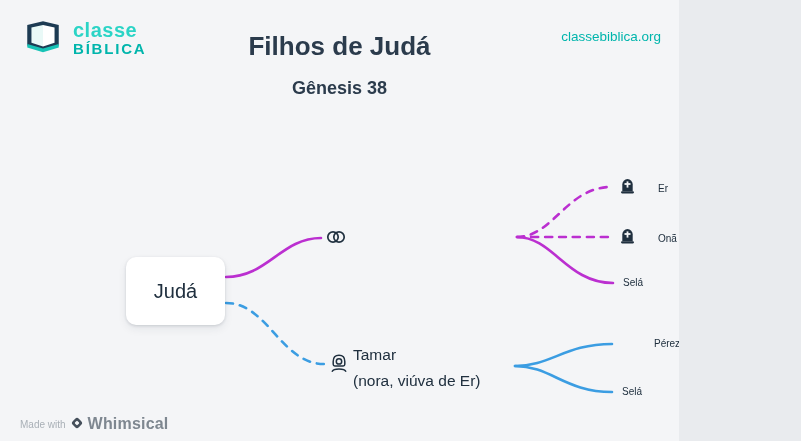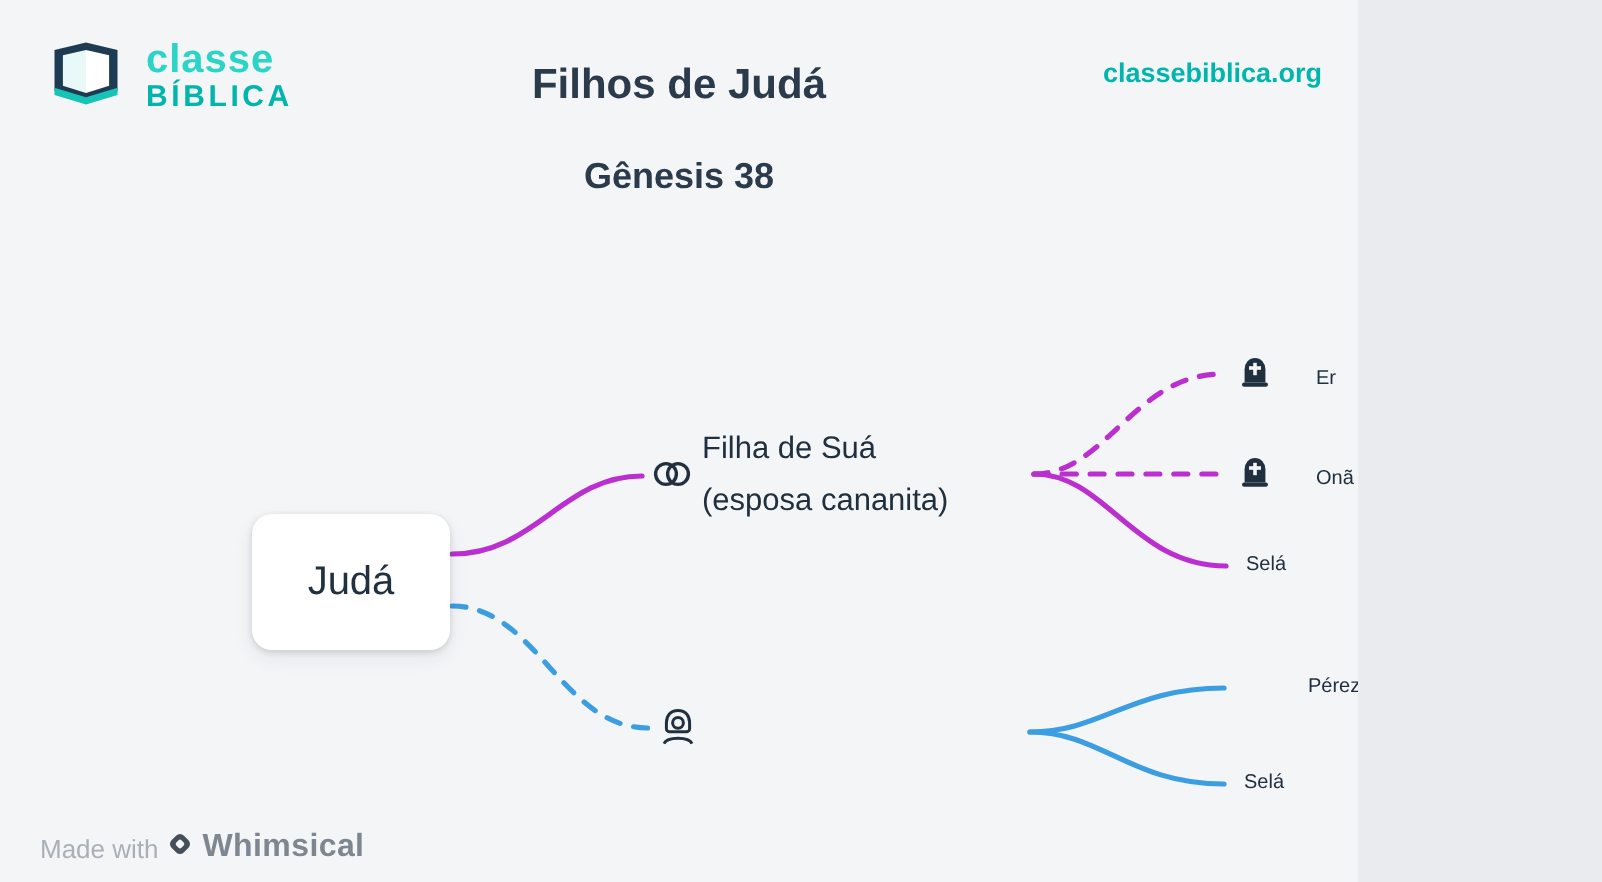--- a/index.html
+++ b/index.html
@@ -11,23 +11,23 @@
     font-family:"Liberation Sans", sans-serif;
     color:var(--text,#20303f);
   }
   .abs { position:absolute; }
 
   
   .logo { left:22px; top:15px; display:flex; align-items:center; gap:9px; }
   .logo-text { display:flex; flex-direction:column; line-height:1.1; }
   .logo-l1 { font-size:20px; font-weight:700; color:var(--teal_light,#2bd4c6); letter-spacing:0.5px; }
   .logo-l2 { font-size:15px; font-weight:700; color:var(--teal,#00b5ac); letter-spacing:1.8px; }
-  .page-title { left:0; right:0; top:31px; text-align:center; font-size:21px; font-weight:700; color:#2b3b4c; }
+  .page-title { left:0; right:0; top:31px; text-align:center; font-size:26px; font-weight:700; color:#2b3b4c; }
   .page-subtitle { left:0; right:0; top:78px; text-align:center; font-size:18px; font-weight:700; color:#2b3b4c; }
-  .website { right:18px; top:29px; font-size:13.5px; font-weight:700; color:var(--teal,#00b5ac); text-decoration:none; }
+  .website { right:18px; top:29px; font-size:13.5px; font-weight:400; color:var(--teal,#00b5ac); text-decoration:none; }
 
   
   .connectors { left:0; top:0; width:801px; height:441px; }
   .connectors path { fill:none; stroke-width:2.6; stroke-linecap:round; }
   .line-magenta { stroke:var(--magenta,#bb2fd0); }
   .line-blue { stroke:var(--blue,#3b9de2); }
   .dashed { stroke-dasharray:7 7; }
 
   
   .root-card {
@@ -46,21 +46,21 @@
 
   .child-row { display:flex; align-items:center; gap:24px; font-size:10px; line-height:18px; }
   .er-row   { left:621px; top:178px; }
   .ona-row  { left:621px; top:228px;align-items:center; }
   .sela-row { left:623px; top:274px;align-items:flex-end; }
   .perez-row{ left:622px; top:335px;margin-left:32px; }
   .zera-row { left:622px; top:383px; }
 
   
   .footer { left:20px; top:415px; display:flex; align-items:center; gap:5px; }
-  .made-with { font-size:13px; color:#a9b0b7; }
+  .made-with { font-size:10px; color:#a9b0b7; }
   .brand { font-size:16px; font-weight:700; color:#7e8790; letter-spacing:0.2px; }
 </style>
 </head>
 <body>
 
 <div class="canvas">
 
   <div class="abs logo">
     <span>
       <svg width="42" height="42" viewBox="0 0 40 40">
@@ -93,32 +93,32 @@
   <div class="abs root-card">
     <span>Judá</span>
   </div>
 
   <span class="abs rings-icon">
     <svg width="20" height="14" viewBox="0 0 20 14">
       <circle cx="7" cy="7" r="5.2" fill="none" stroke="#20303f" stroke-width="1.7"></circle>
       <circle cx="13" cy="7" r="5.2" fill="none" stroke="#20303f" stroke-width="1.7"></circle>
     </svg>
   </span>
-  <div class="abs label-block spouse-label">
-    <div>Filha de Suá</div>
-    <div>(esposa cananita)</div>
-  </div>
 
   <span class="abs widow-icon">
     <svg width="18" height="19" viewBox="0 0 18 19">
       <path d="M9 1.2 C12.8 1.2 14.8 3.9 14.8 7.4 L14.8 10.2 C14.8 11.3 13.9 11.9 13.2 11.9 L4.8 11.9 C4.1 11.9 3.2 11.3 3.2 10.2 L3.2 7.4 C3.2 3.9 5.2 1.2 9 1.2 Z" fill="none" stroke="#20303f" stroke-width="1.5"></path>
       <circle cx="9" cy="7.4" r="2.7" fill="none" stroke="#20303f" stroke-width="1.5"></circle>
       <path d="M2 17.8 C3.6 14.2 14.4 14.2 16 17.8" fill="none" stroke="#20303f" stroke-width="1.5"></path>
     </svg>
   </span>
+  <div class="abs label-block tamar-label">
+    <div>Tamar</div>
+    <div>(nora, viúva de Er)</div>
+  </div>
 
   <div class="abs child-row er-row">
     <span>
       <svg width="13" height="16" viewBox="0 0 13 16">
         <path d="M1.3 13.2 V6.6 A5.2 5.6 0 0 1 11.7 6.6 V13.2 Z" fill="#20303f"></path>
         <rect x="0" y="13.2" width="13" height="2.2" rx="1.1" fill="#20303f"></rect>
         <rect x="5.6" y="3.4" width="1.8" height="6.2" fill="#f4f5f7"></rect>
         <rect x="3.5" y="5.1" width="6" height="1.8" fill="#f4f5f7"></rect>
       </svg>
     </span>

